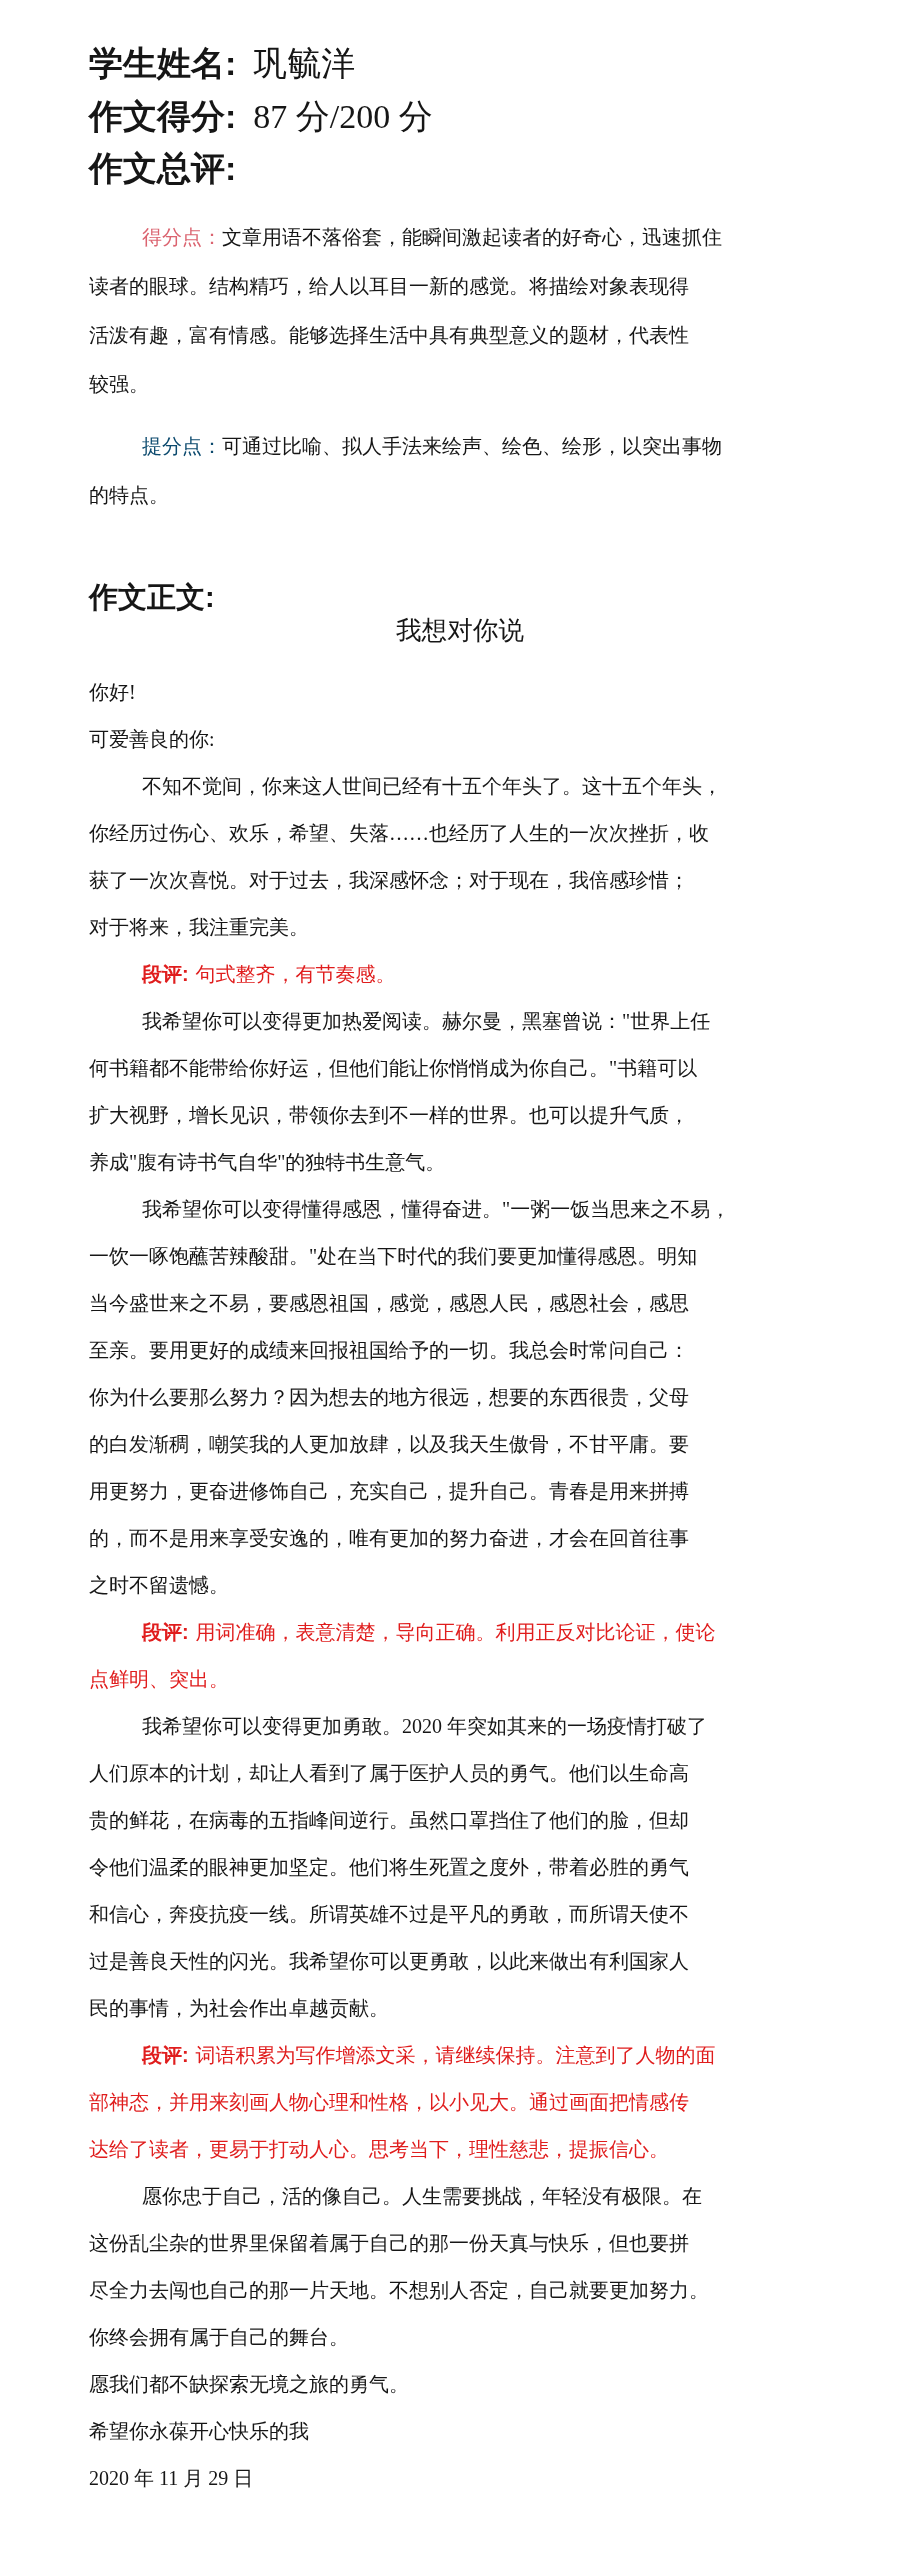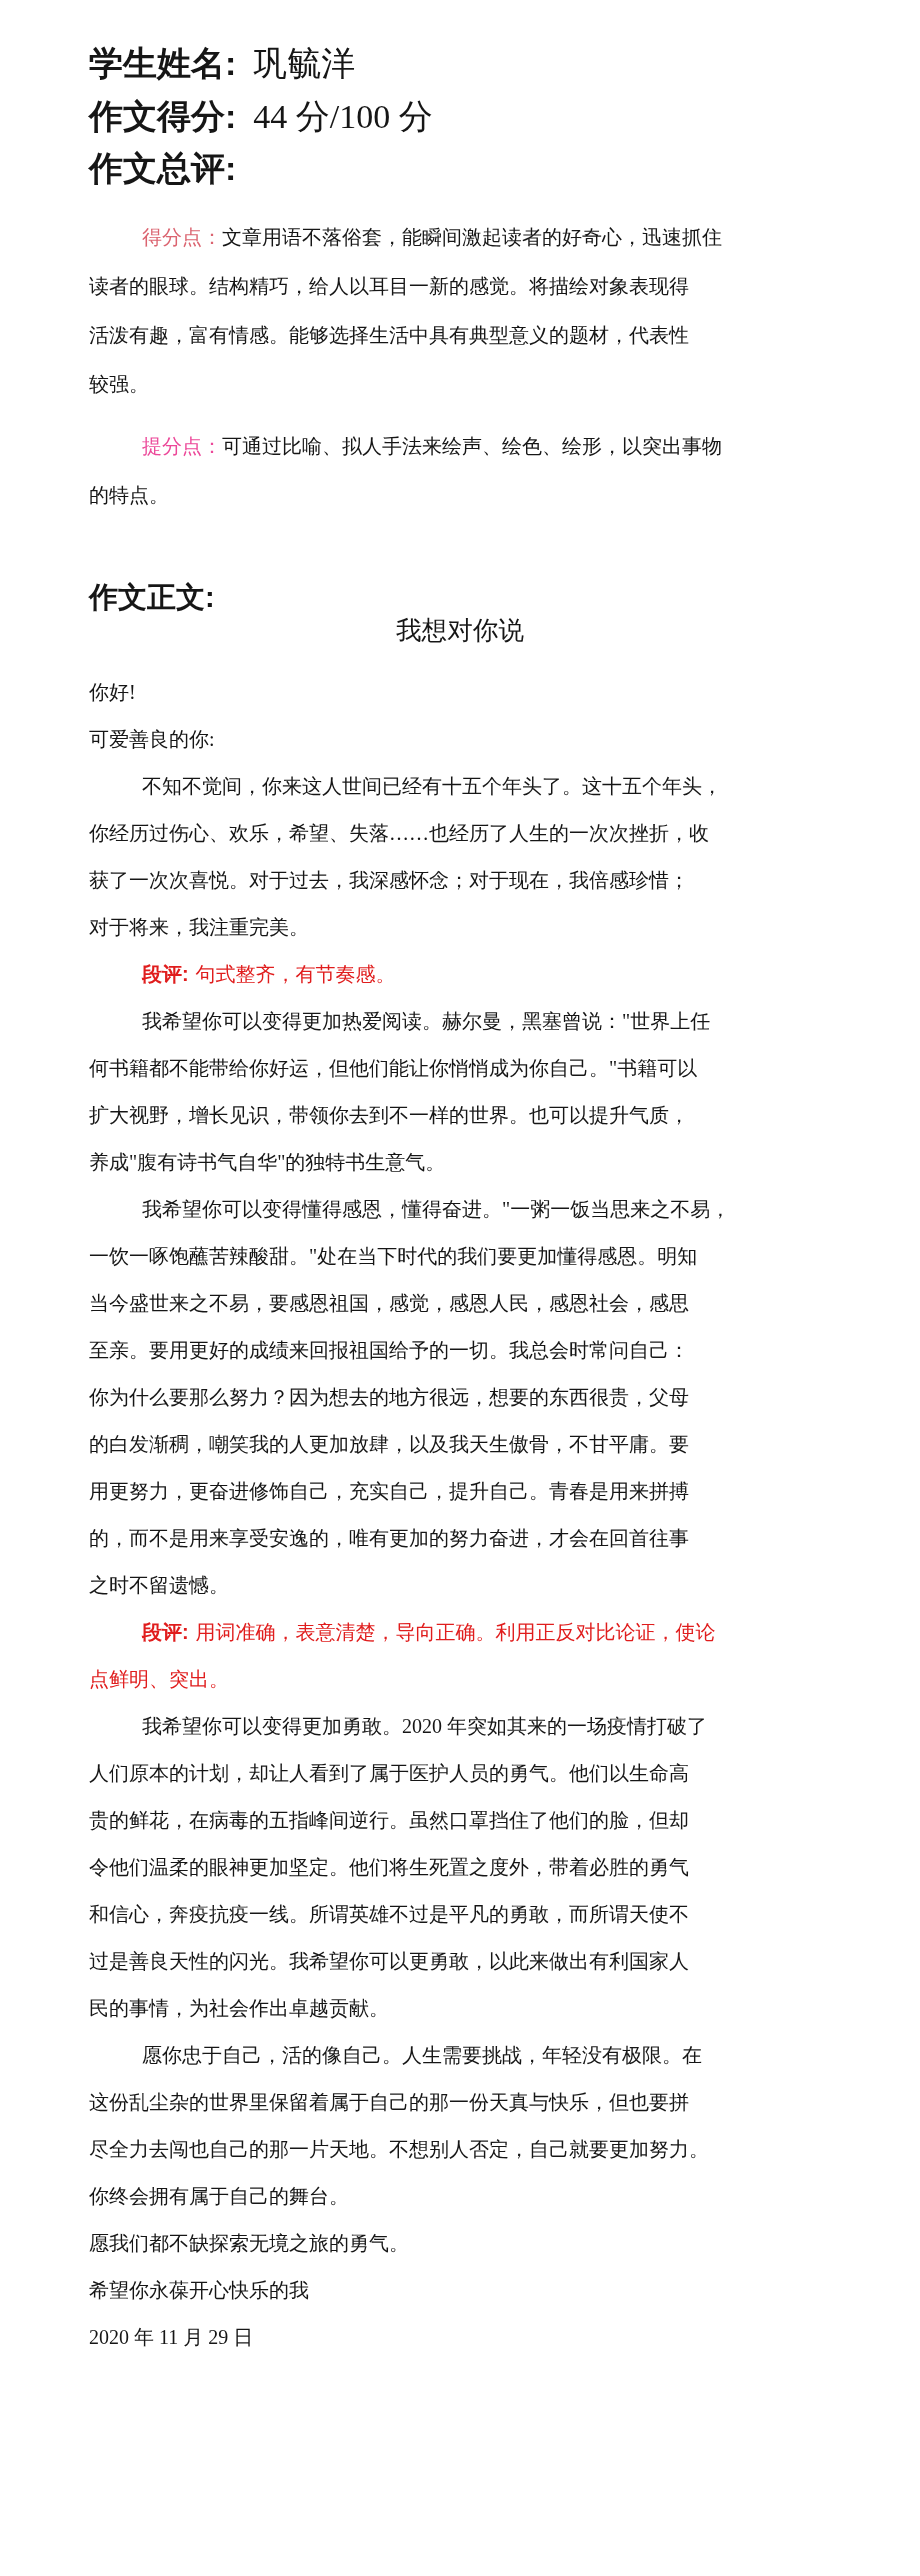--- a/index.html
+++ b/index.html
@@ -79,36 +79,36 @@
 
 <div class="page">
 
   <div class="hline">
     <span class="hlabel">学生姓名:</span>
     <span class="hvalue">巩毓洋</span>
   </div>
 
   <div class="hline">
     <span class="hlabel">作文得分:</span>
-    <span class="hvalue">44 分/100 分</span>
+    <span class="hvalue">87 分/200 分</span>
   </div>
 
   <div class="hline">
     <span class="hlabel">作文总评:</span>
   </div>
 
   <div class="overall">
       <div class="blk blk-gain indent">
         <div class="line"><span class="blk-label" style="color: rgb(219, 100, 112);">得分点：</span>文章用语不落俗套，能瞬间激起读者的好奇心，迅速抓住</div>
         <div class="line">读者的眼球。结构精巧，给人以耳目一新的感觉。将描绘对象表现得</div>
         <div class="line">活泼有趣，富有情感。能够选择生活中具有典型意义的题材，代表性</div>
         <div class="line">较强。</div>
       </div>
       <div class="blk blk-improve indent">
-        <div class="line"><span class="blk-label" style="color: #ec4899;">提分点：</span>可通过比喻、拟人手法来绘声、绘色、绘形，以突出事物</div>
+        <div class="line"><span class="blk-label" style="color: #0c4a6e;">提分点：</span>可通过比喻、拟人手法来绘声、绘色、绘形，以突出事物</div>
         <div class="line">的特点。</div>
       </div>
     </div>
 
   <div class="body-label">作文正文:</div>
 
   <div class="title">我想对你说</div>
 
   <div class="essay">
       <div class="blk blk-para">
@@ -149,20 +149,25 @@
       </div>
       <div class="blk blk-para indent">
         <div class="line">我希望你可以变得更加勇敢。2020 年突如其来的一场疫情打破了</div>
         <div class="line">人们原本的计划，却让人看到了属于医护人员的勇气。他们以生命高</div>
         <div class="line">贵的鲜花，在病毒的五指峰间逆行。虽然口罩挡住了他们的脸，但却</div>
         <div class="line">令他们温柔的眼神更加坚定。他们将生死置之度外，带着必胜的勇气</div>
         <div class="line">和信心，奔疫抗疫一线。所谓英雄不过是平凡的勇敢，而所谓天使不</div>
         <div class="line">过是善良天性的闪光。我希望你可以更勇敢，以此来做出有利国家人</div>
         <div class="line">民的事情，为社会作出卓越贡献。</div>
       </div>
+      <div class="blk blk-comment indent">
+        <div class="line"><span class="blk-label">段评:</span>词语积累为写作增添文采，请继续保持。注意到了人物的面</div>
+        <div class="line">部神态，并用来刻画人物心理和性格，以小见大。通过画面把情感传</div>
+        <div class="line">达给了读者，更易于打动人心。思考当下，理性慈悲，提振信心。</div>
+      </div>
       <div class="blk blk-para indent">
         <div class="line">愿你忠于自己，活的像自己。人生需要挑战，年轻没有极限。在</div>
         <div class="line">这份乱尘杂的世界里保留着属于自己的那一份天真与快乐，但也要拼</div>
         <div class="line">尽全力去闯也自己的那一片天地。不想别人否定，自己就要更加努力。</div>
         <div class="line">你终会拥有属于自己的舞台。</div>
       </div>
       <div class="blk blk-para">
         <div class="line">愿我们都不缺探索无境之旅的勇气。</div>
       </div>
       <div class="blk blk-para">

